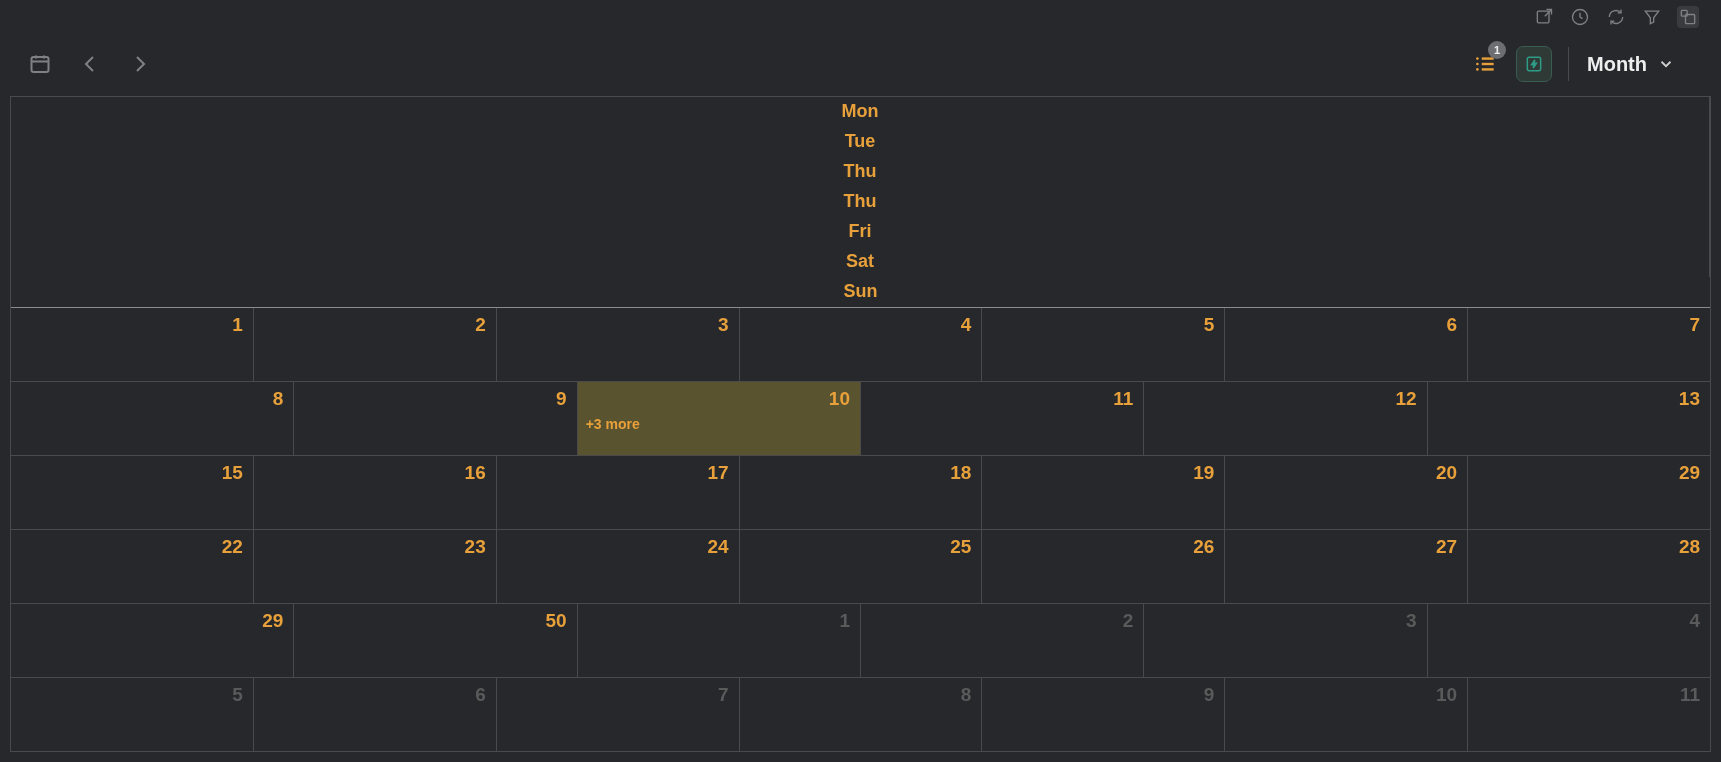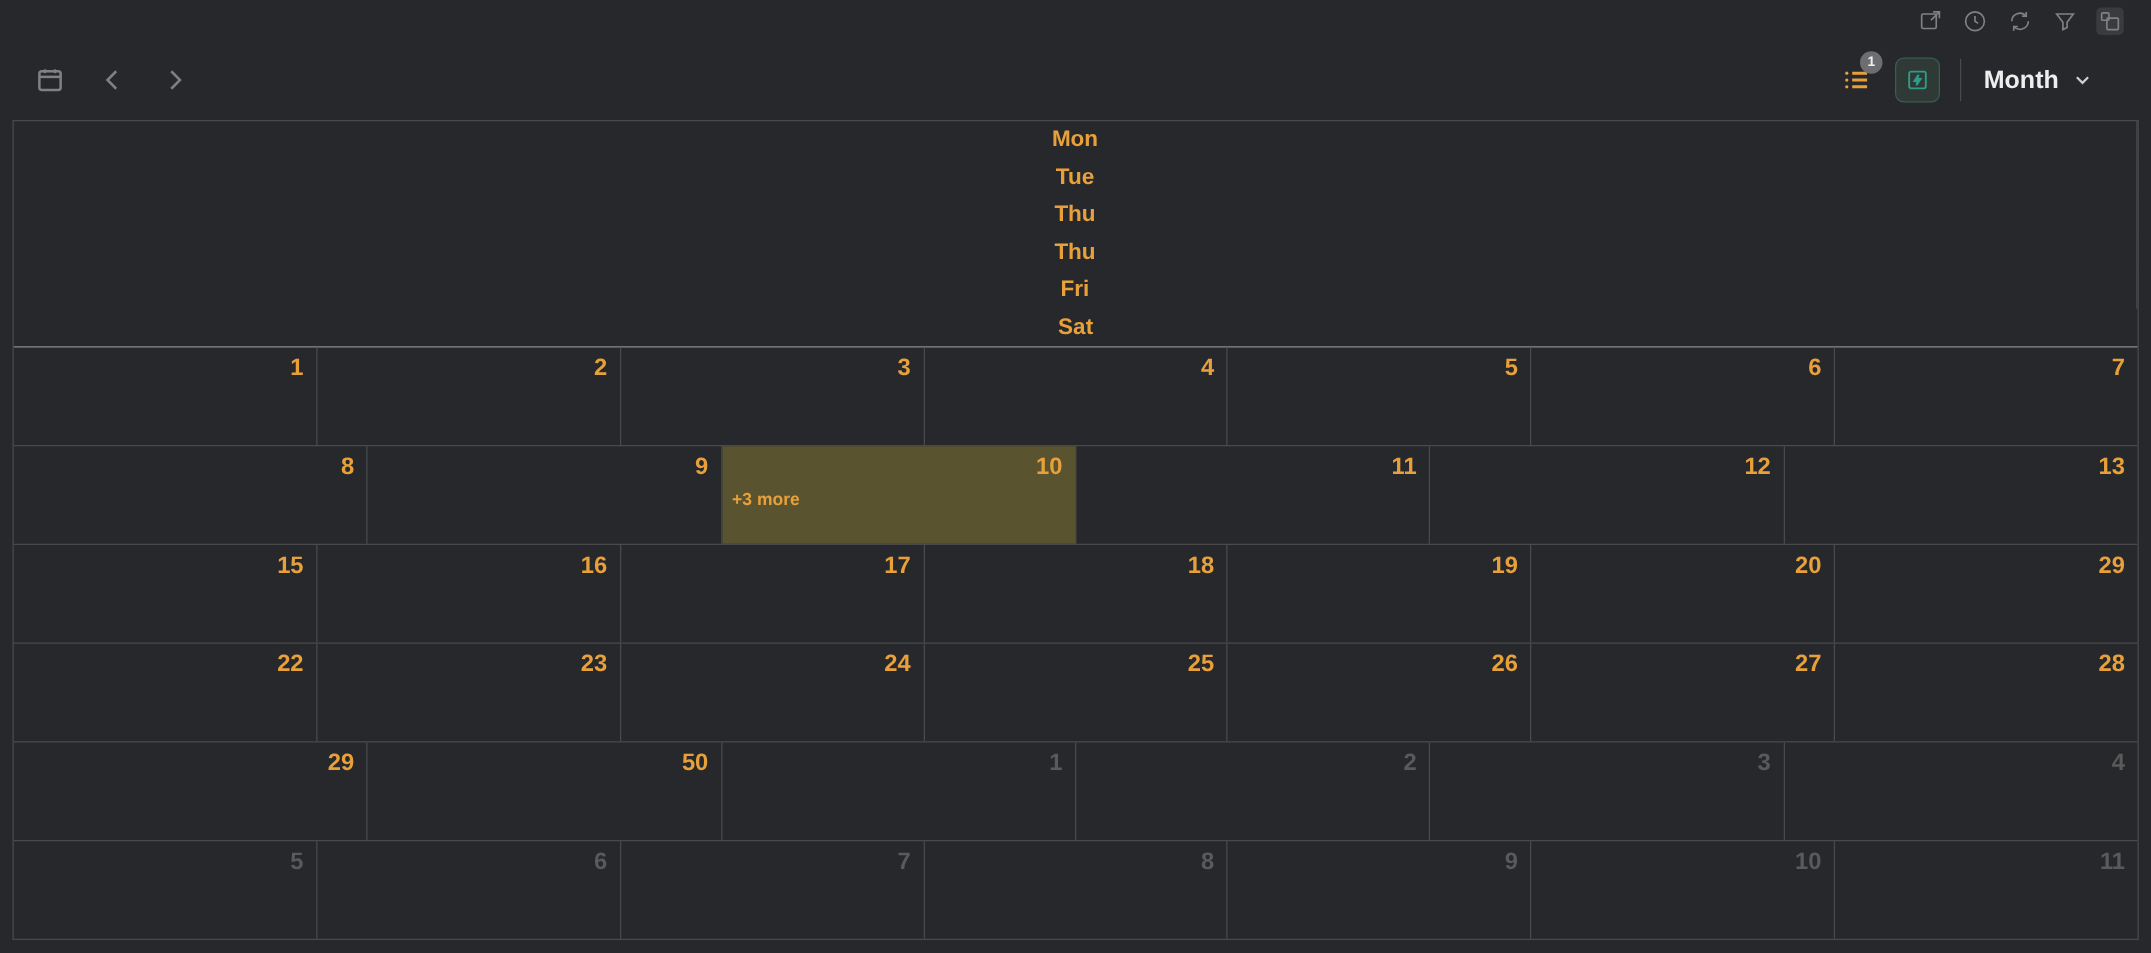--- a/index.html
+++ b/index.html
@@ -255,20 +255,21 @@
 </div>
 
 <div class="calendar">
   <div class="head" id="cal-head">
       <div class="hcell">Mon</div>
       <div class="hcell">Tue</div>
       <div class="hcell">Thu</div>
       <div class="hcell">Thu</div>
       <div class="hcell">Fri</div>
       <div class="hcell">Sat</div>
+      <div class="hcell">Sun</div>
     </div>
   <div class="body" id="cal-body">
       <div class="row">
         <div class="cell">
           <div class="day-num">1</div>
         </div>
         <div class="cell">
           <div class="day-num">2</div>
         </div>
         <div class="cell">

